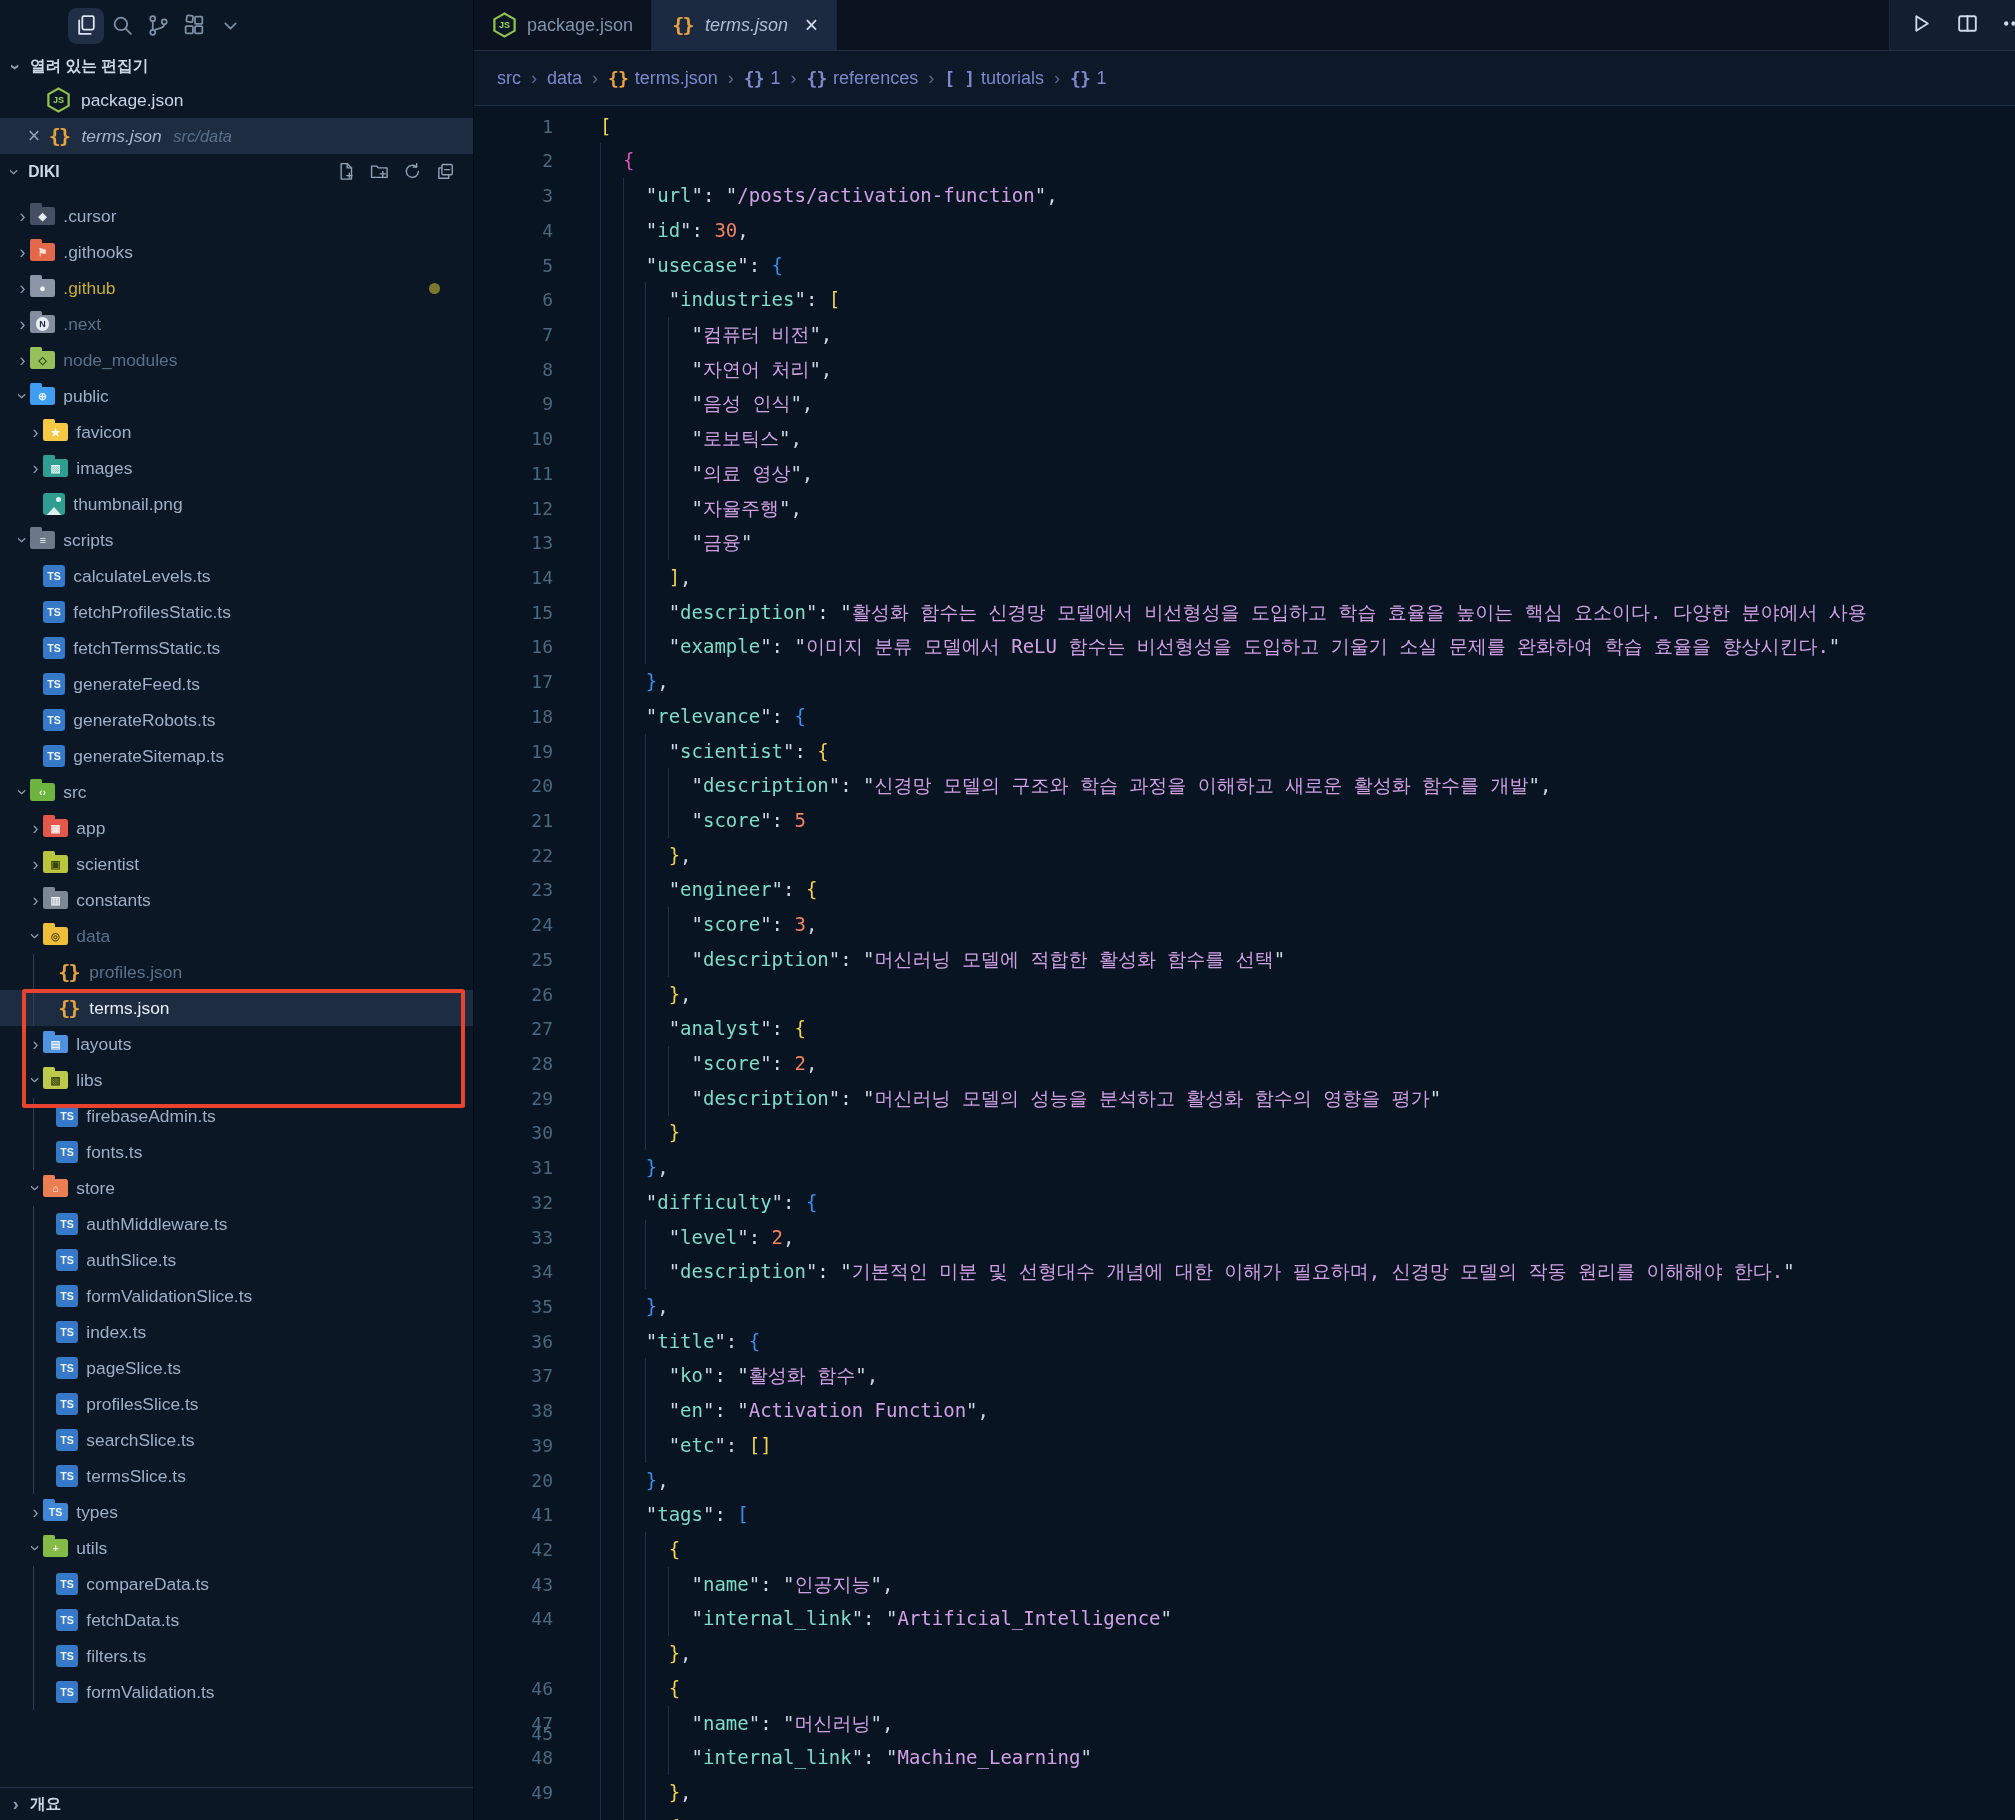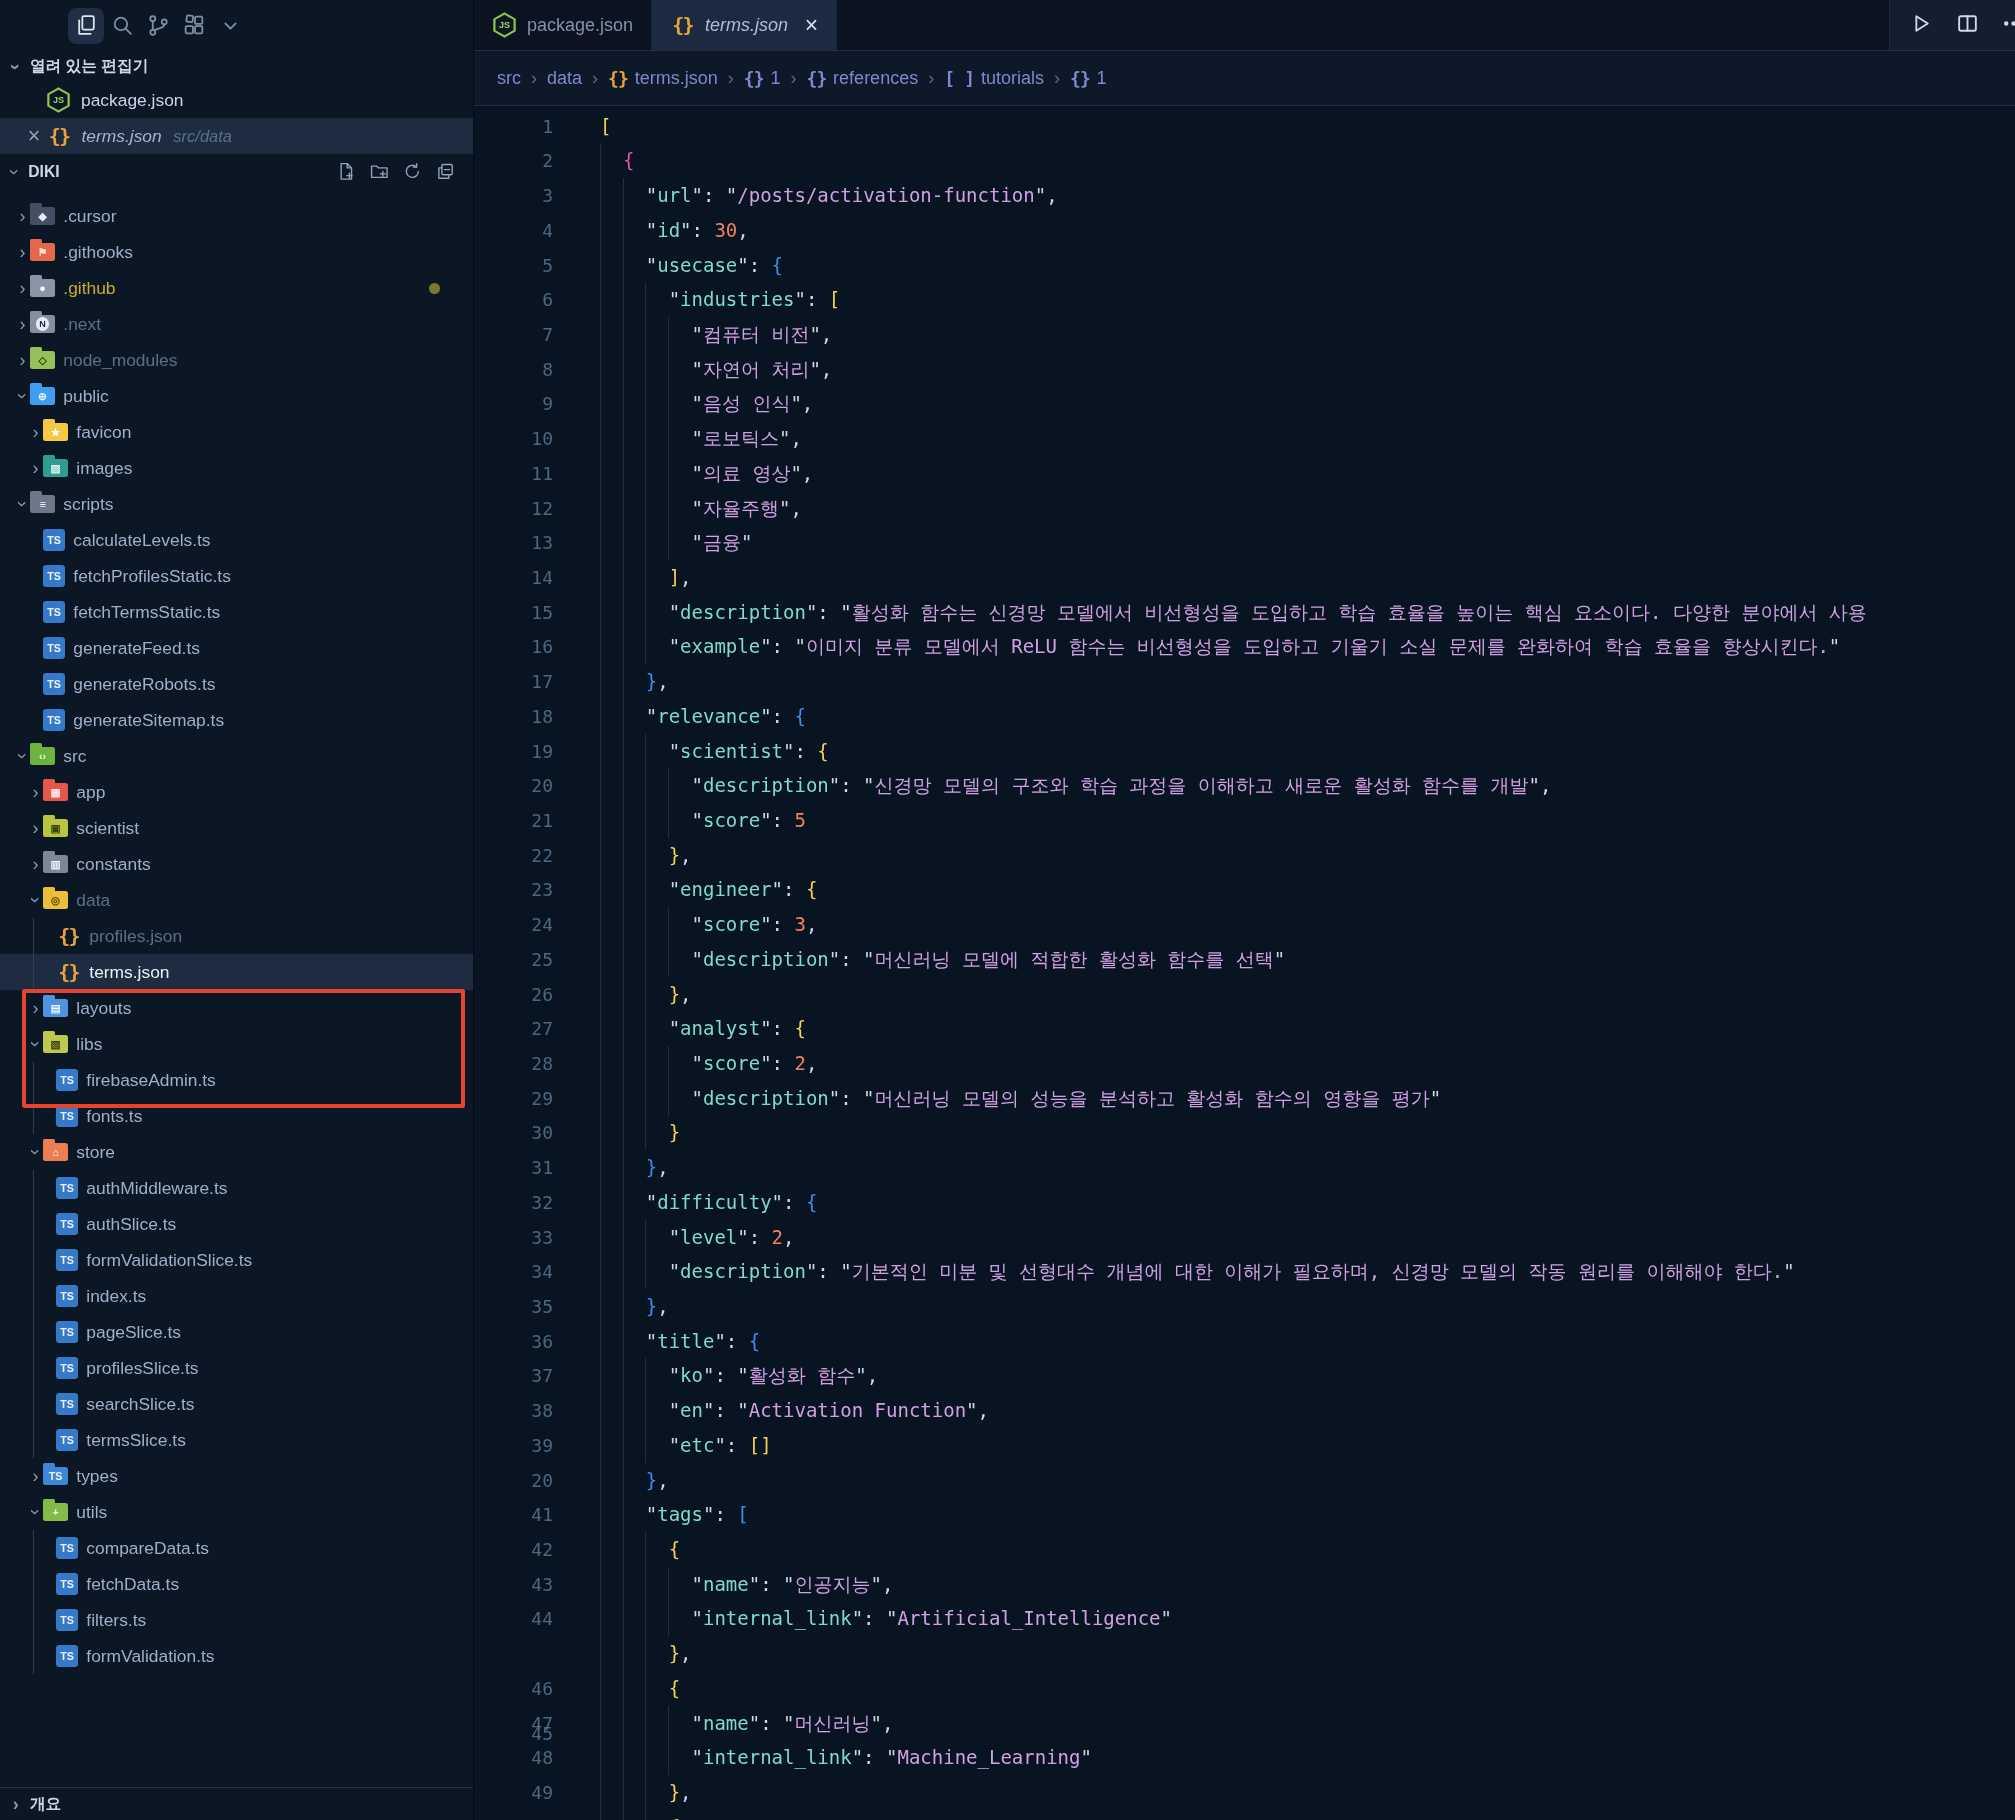--- a/index.html
+++ b/index.html
@@ -251,20 +251,25 @@
           <span class="g" style="color: rgb(255, 255, 255);">★</span>
         </span>
         <span class="t-label">favicon</span>
       </div>
       <div class="t-row" style="padding-left: 28px;">
         <span class="chv">›</span>
         <span class="folder" style="background: rgb(47, 157, 143);">
           <span class="g" style="color: rgb(223, 245, 241);">▨</span>
         </span>
         <span class="t-label">images</span>
+      </div>
+      <div class="t-row" style="padding-left: 28px;">
+        <span class="spacer"></span>
+        <span class="fi fi-img"></span>
+        <span class="t-label">thumbnail.png</span>
       </div>
       <div class="t-row" style="padding-left: 15px;">
         <span class="chv open">›</span>
         <span class="folder" style="background: rgb(109, 120, 136);">
           <span class="g" style="color: rgb(238, 242, 247);">≡</span>
         </span>
         <span class="t-label">scripts</span>
       </div>
       <div class="t-row" style="padding-left: 28px;">
         <span class="spacer"></span>

